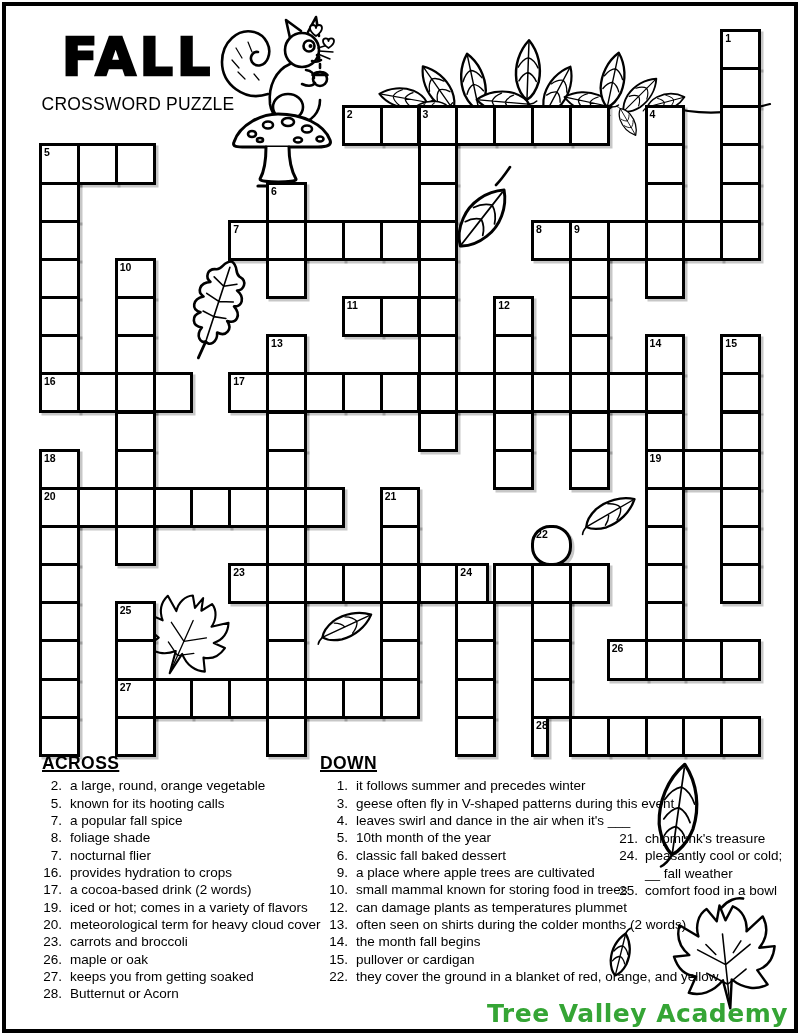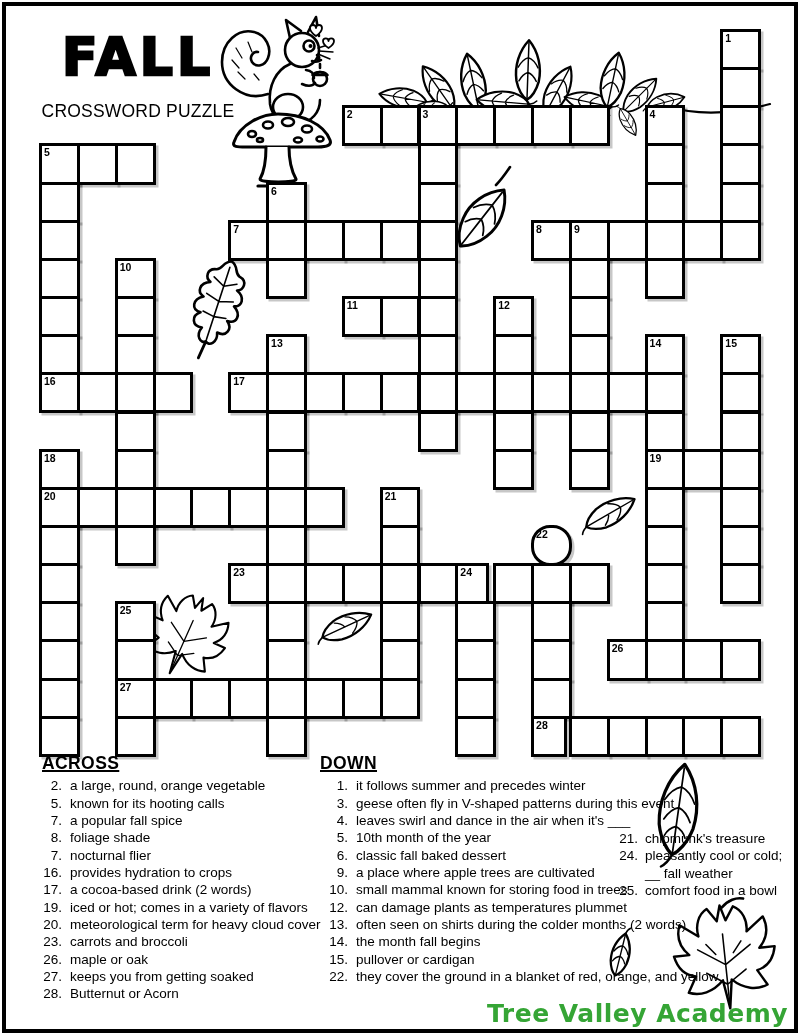--- a/index.html
+++ b/index.html
@@ -4,21 +4,21 @@
 <style>
   html,body{margin:0;padding:0;}
   body{width:800px;height:1035px;position:relative;background:#fff;overflow:hidden;
        font-family:"Liberation Sans",sans-serif;color:#000;}
   .frame{position:absolute;inset:2px;border:4px solid #000;pointer-events:none;}
 
   
   .title-block{position:absolute;left:28px;top:30px;width:220px;text-align:center;}
   .big-title{font-family:"DejaVu Sans",sans-serif;font-weight:bold;font-size:52px;line-height:54px;
              letter-spacing:4px;-webkit-text-stroke:2.5px #000;margin:0;}
-  .sub-title{font-size:17.5px;letter-spacing:.2px;margin-top:17px;white-space:nowrap;}
+  .sub-title{font-size:17.5px;letter-spacing:.2px;margin-top:10px;white-space:nowrap;}
 
   
   #grid{position:absolute;left:0;top:0;}
   .cell{position:absolute;background:#fff;border:3px solid #000;box-sizing:border-box;
         box-shadow:2.5px 2.5px 0 rgba(0,0,0,.22);}
   .cnum{position:absolute;top:0;left:2px;font-weight:bold;font-size:10.5px;line-height:12px;}
 
   
   .clues{position:absolute;font-size:13.5px;line-height:17.35px;}
   .clue-head{font-size:17.5px;font-weight:bold;text-decoration:underline;
@@ -386,21 +386,21 @@
     <div class="cell" style="left: 266.1px; top: 677.55px; width: 40.85px; height: 41.15px;"></div>
     <div class="cell" style="left: 303.95px; top: 677.55px; width: 40.85px; height: 41.15px;"></div>
     <div class="cell" style="left: 341.8px; top: 677.55px; width: 40.85px; height: 41.15px;"></div>
     <div class="cell" style="left: 379.65px; top: 677.55px; width: 40.85px; height: 41.15px;"></div>
     <div class="cell" style="left: 455.35px; top: 677.55px; width: 40.85px; height: 41.15px;"></div>
     <div class="cell" style="left: 531.05px; top: 677.55px; width: 40.85px; height: 41.15px;"></div>
     <div class="cell" style="left: 39px; top: 715.7px; width: 40.85px; height: 41.15px;"></div>
     <div class="cell" style="left: 114.7px; top: 715.7px; width: 40.85px; height: 41.15px;"></div>
     <div class="cell" style="left: 266.1px; top: 715.7px; width: 40.85px; height: 41.15px;"></div>
     <div class="cell" style="left: 455.35px; top: 715.7px; width: 40.85px; height: 41.15px;"></div>
-    <div class="cell" style="left: 531.05px; top: 715.7px; width: 36px; height: 41.15px; text-align: center;">
+    <div class="cell" style="left: 531.05px; top: 715.7px; width: 18px; height: 41.15px; text-align: center;">
       <span class="cnum">28</span>
     </div>
     <div class="cell" style="left: 568.9px; top: 715.7px; width: 40.85px; height: 41.15px;"></div>
     <div class="cell" style="left: 606.75px; top: 715.7px; width: 40.85px; height: 41.15px;"></div>
     <div class="cell" style="left: 644.6px; top: 715.7px; width: 40.85px; height: 41.15px;"></div>
     <div class="cell" style="left: 682.45px; top: 715.7px; width: 40.85px; height: 41.15px;"></div>
     <div class="cell" style="left: 720.3px; top: 715.7px; width: 40.85px; height: 41.15px;"></div>
   </div>
 
 <div id="across" class="clues">

